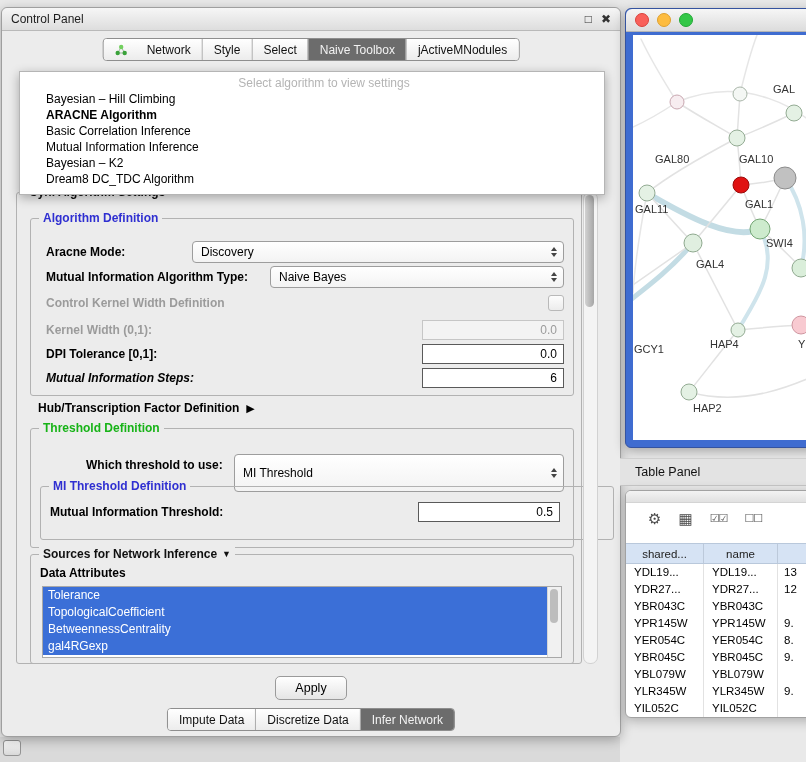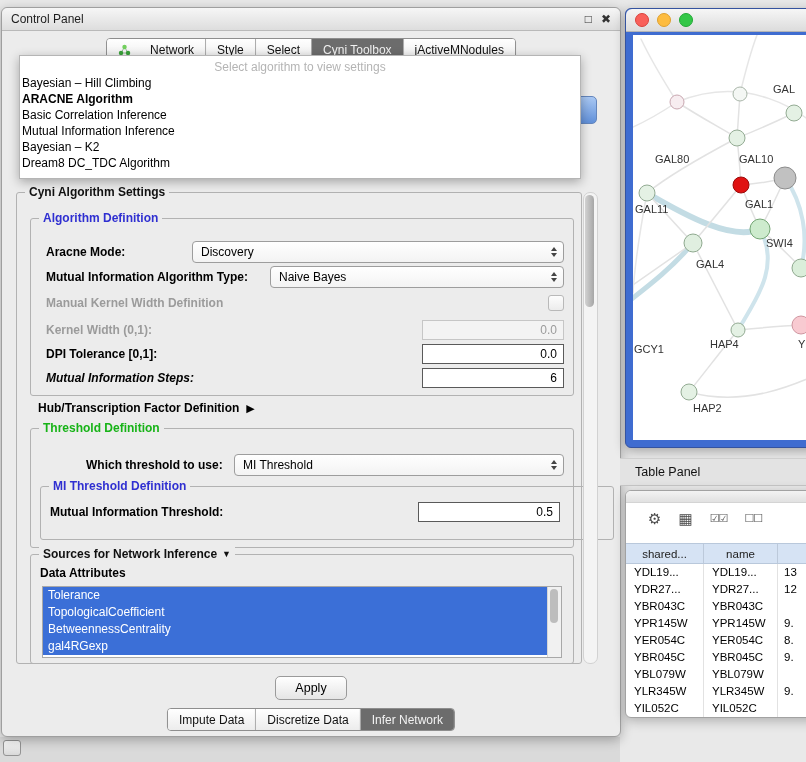--- a/index.html
+++ b/index.html
@@ -17,22 +17,22 @@
 
   .topseg,.botseg{position:absolute;left:50%;transform:translateX(-50%);height:21px;display:flex;
       border:1px solid #8e8e8e;border-radius:4px;background:#fff;overflow:hidden;}
   .topseg{top:30px;}
   .botseg{top:700px;}
   .seg{display:flex;align-items:center;gap:19px;padding:0 11px;font-size:12px;color:#111;
       border-left:1px solid #ababab;background:linear-gradient(#ffffff,#ececec);white-space:nowrap;}
   .seg:first-child{border-left:none;}
   .seg.sel{background:#6c6c6c;color:#f2f2f2;}
 
-  .popup{position:absolute;left:17px;top:47px;width:560px;height:119px;background:#fff;
-      border:1px solid #b5b5b5;box-shadow:0 3px 10px rgba(0,0,0,.3);z-index:40;padding-top:3px;}
+  .popup{position:absolute;left:17px;top:63px;width:560px;height:119px;background:#fff;
+      border:1px solid #b5b5b5;box-shadow:0 3px 10px rgba(0,0,0,.3);z-index:40;padding-top:3px;padding-left:24px;}
   .popup-head{height:16px;line-height:16px;text-align:center;color:#b4b4b4;font-size:12px;}
   .popup-item{height:16px;line-height:16px;padding-left:2px;font-size:12px;color:#000;}
   .popup-item.sel{font-weight:bold;}
 
   .combo-frag{position:absolute;left:545px;top:88px;width:48px;height:26px;border-radius:5px;
       background:linear-gradient(#a9c8f3,#6190d9);border:1px solid #6486bd;z-index:10;}
 
   .grp{position:absolute;border:1px solid #b2b2b2;border-radius:3px;}
   .gt{position:absolute;top:-8px;left:8px;background:#ececec;padding:0 4px;font-size:12px;
       font-weight:bold;color:#111;white-space:nowrap;display:flex;align-items:center;gap:5px;}
@@ -144,21 +144,21 @@
         </svg>
         <span>Network</span>
       </div>
       <div class="seg">
         <span>Style</span>
       </div>
       <div class="seg">
         <span>Select</span>
       </div>
       <div class="seg sel">
-        <span>Cyni Toolbox</span>
+        <span>Naive Toolbox</span>
       </div>
       <div class="seg">
         <span>jActiveMNodules</span>
       </div>
     </div>
 
     <div class="combo-frag"></div>
 
     <div class="popup">
       <div class="popup-head">Select algorithm to view settings</div>
@@ -189,21 +189,21 @@
 
     <div class="lbl" style="left:44px;top:258px;height:22px;">Mutual Information Algorithm Type:</div>
     <div class="combo" style="left:268px;top:258px;width:294px;height:22px;box-sizing:border-box;">
       <span>Naive Bayes</span>
       <span class="car">
           <span class="tri-up"></span>
           <span class="tri-dn"></span>
         </span>
     </div>
 
-    <div class="lbl dim" style="left:44px;top:286px;height:18px;">Manual Kernel Width Definition</div>
+    <div class="lbl dim" style="left:44px;top:286px;height:18px;">Control Kernel Width Definition</div>
     <div class="chk" style="left:546px;top:287px;"></div>
 
     <div class="lbl dim" style="left:44px;top:312px;height:20px;">Kernel Width (0,1):</div>
     <div class="fld dis" style="left:420px;top:312px;width:142px;height:20px;box-sizing:border-box;">
       <span>0.0</span>
     </div>
 
     <div class="lbl" style="left:44px;top:336px;height:20px;">DPI Tolerance [0,1]:</div>
     <div class="fld" style="left:420px;top:336px;width:142px;height:20px;box-sizing:border-box;">
       <span>0.0</span>
@@ -217,21 +217,21 @@
     <div class="hubrow">
       <span>Hub/Transcription Factor Definition</span>
       <span class="hub-arrow">▶</span>
     </div>
 
     <div class="grp" style="left:28px;top:420px;width:542px;height:118px;">
       <span class="gt green">Threshold Definition</span>
     </div>
 
     <div class="lbl" style="left:84px;top:446px;height:22px;">Which threshold to use:</div>
-    <div class="combo" style="left:232px;top:446px;width:330px;height:22px;box-sizing:border-box;">
+    <div class="combo" style="left:232px;top:446px;width:330px;height:38px;box-sizing:border-box;">
       <span>MI Threshold</span>
       <span class="car">
           <span class="tri-up"></span>
           <span class="tri-dn"></span>
         </span>
     </div>
 
     <div class="grp" style="left:38px;top:478px;width:524px;height:52px;padding-left:48px;">
       <span class="gt blue">MI Threshold Definition</span>
     </div>

